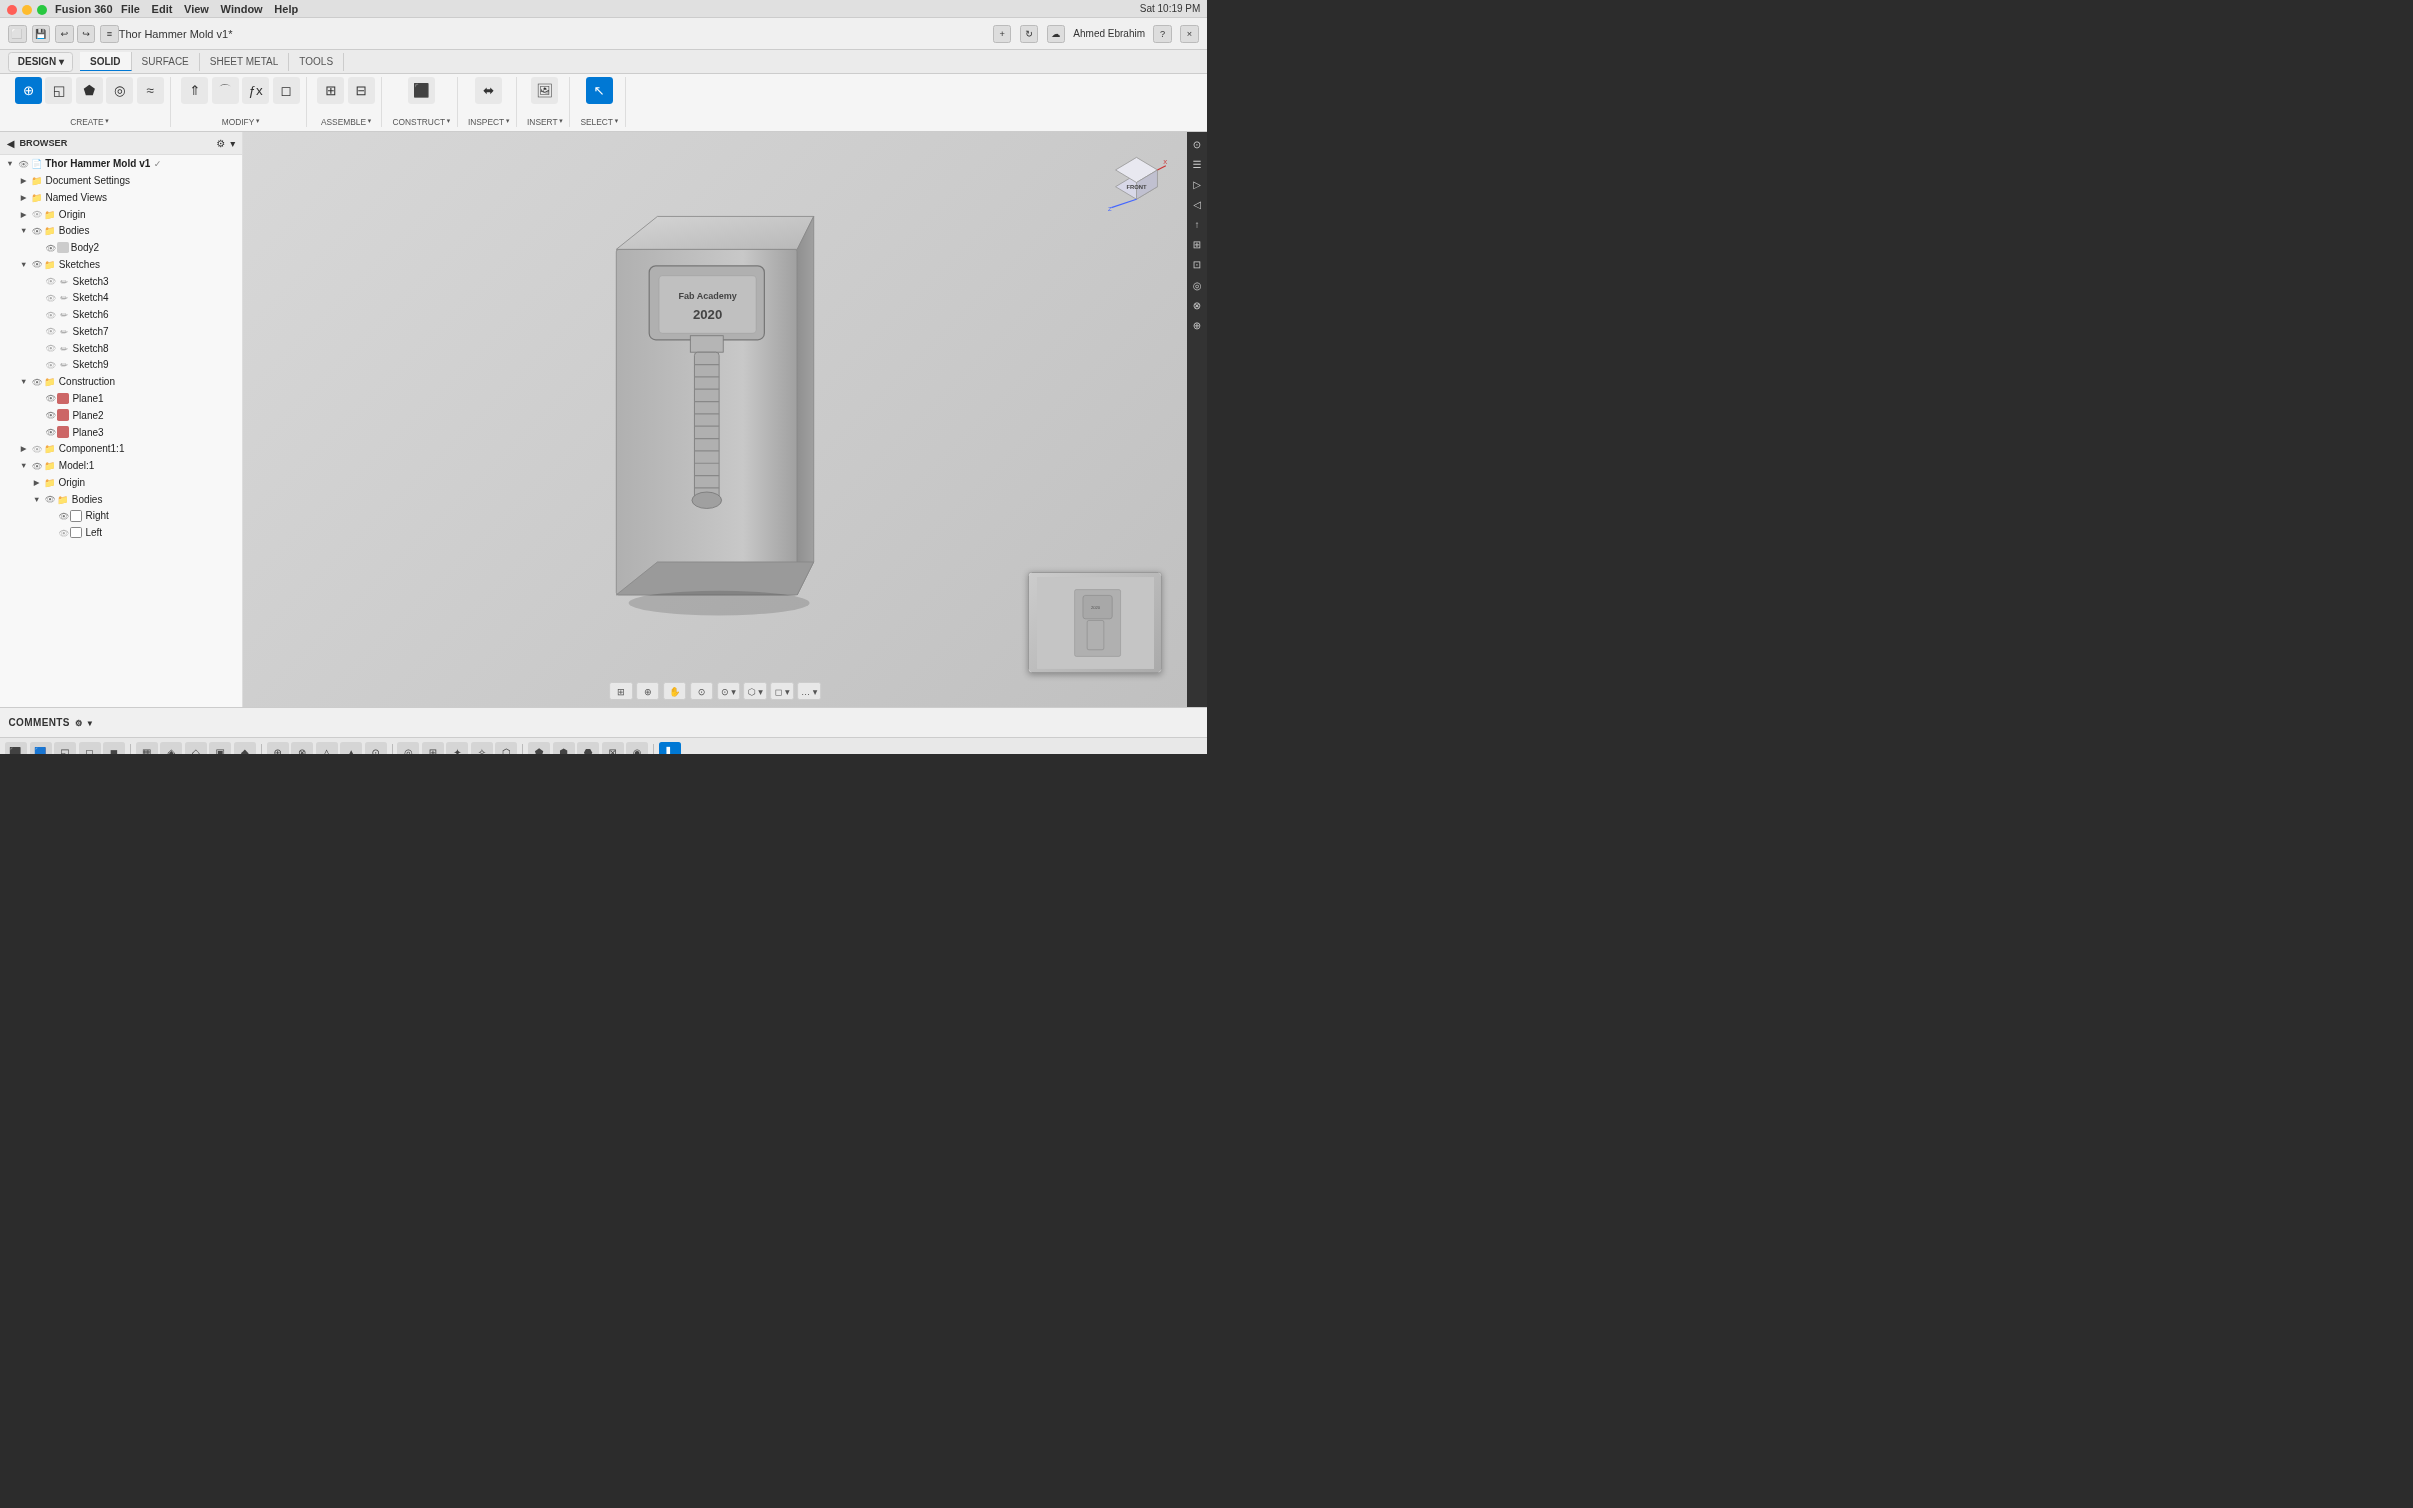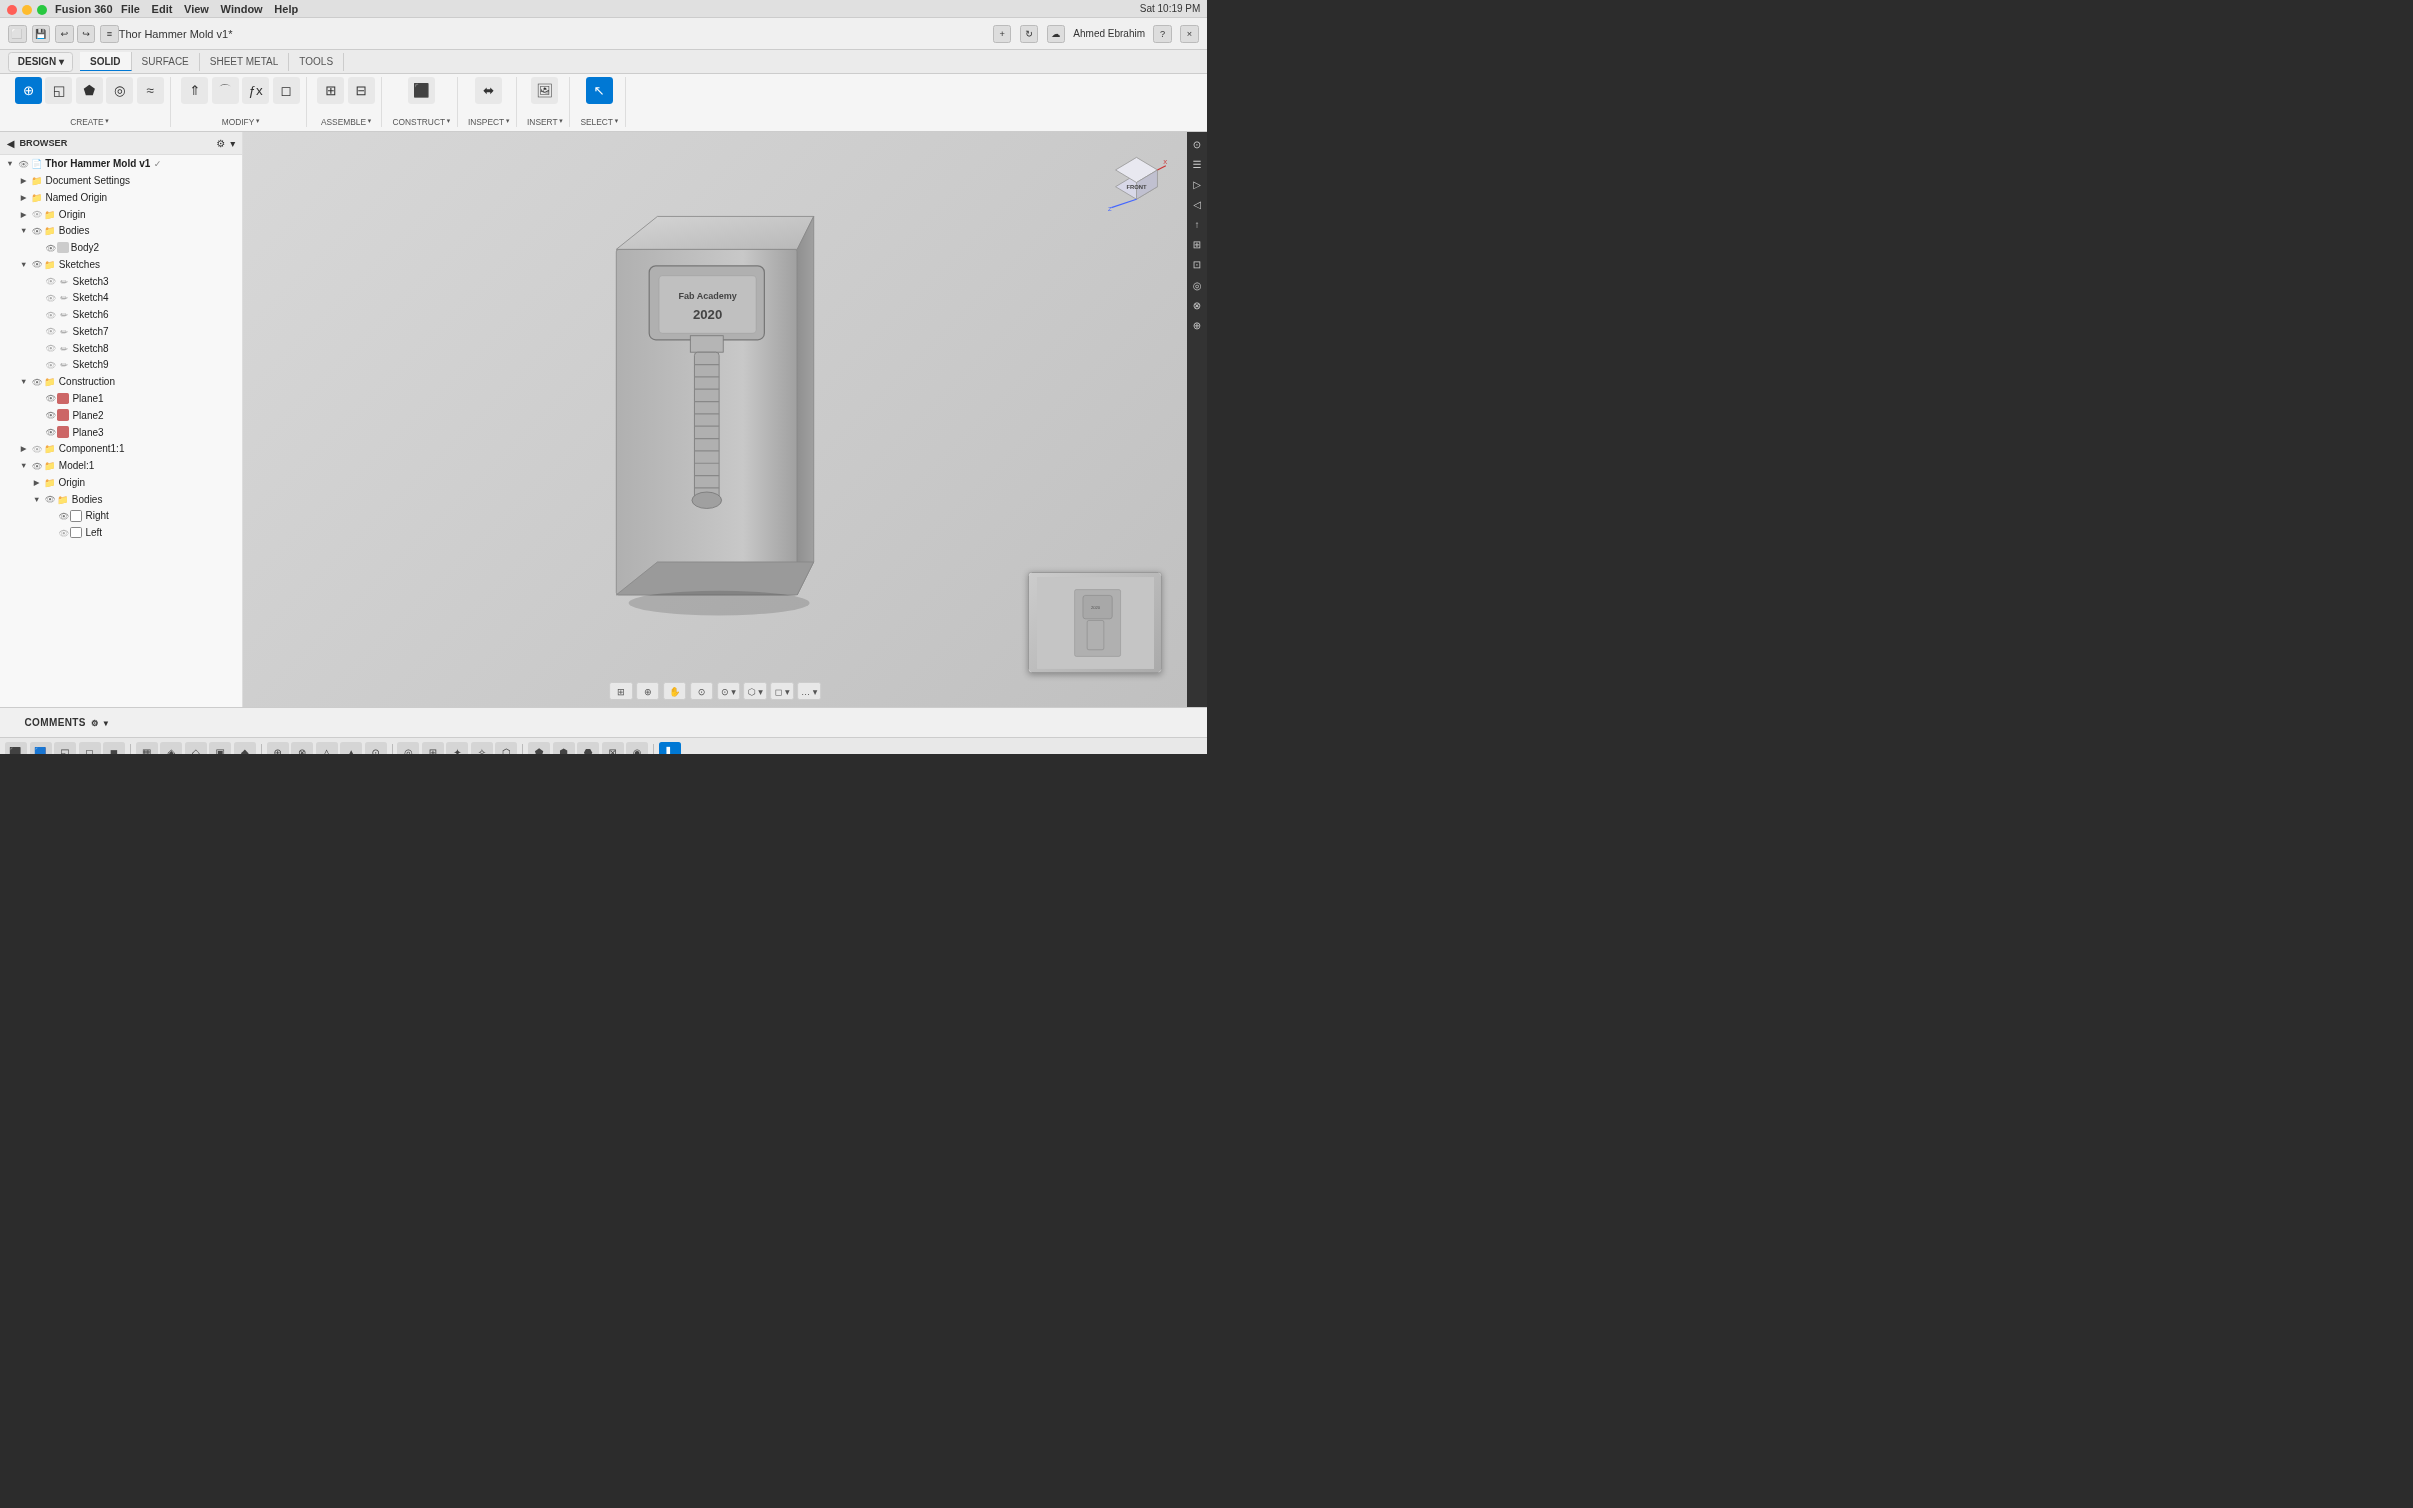--- a/index.html
+++ b/index.html
@@ -247,21 +247,20 @@
       justify-content: space-between;
     }
     .comments-section {
       display: flex;
       align-items: center;
       gap: 5px;
       font-size: 10px;
       font-weight: 700;
       color: #333;
       letter-spacing: 0.4px;
-      margin-left: 16px;
     }
 
     
     .bottom-toolbar {
       height: 30px;
       background: #e8e8e8;
       border-top: 0.8px solid #ccc;
       display: flex;
       align-items: center;
       padding: 0 5px;
@@ -473,21 +472,21 @@
 
     <div class="tree-item" style="padding-left:17px;">
       <span class="tree-arrow">▶</span>
       <span class="tree-icon" style="color:#888;">📁</span>
       <span class="tree-label">Document Settings</span>
     </div>
 
     <div class="tree-item" style="padding-left:17px;">
       <span class="tree-arrow">▶</span>
       <span class="tree-icon" style="color:#888;">📁</span>
-      <span class="tree-label">Named Origin</span>
+      <span class="tree-label">Named Views</span>
     </div>
 
     <div class="tree-item" style="padding-left:17px;">
       <span class="tree-arrow">▶</span>
       <span class="tree-eye" style="color:#aaa;">👁</span>
       <span class="tree-icon" style="color:#aaa;">📁</span>
       <span class="tree-label">Origin</span>
     </div>
 
     <div class="tree-item" style="padding-left:17px;">

